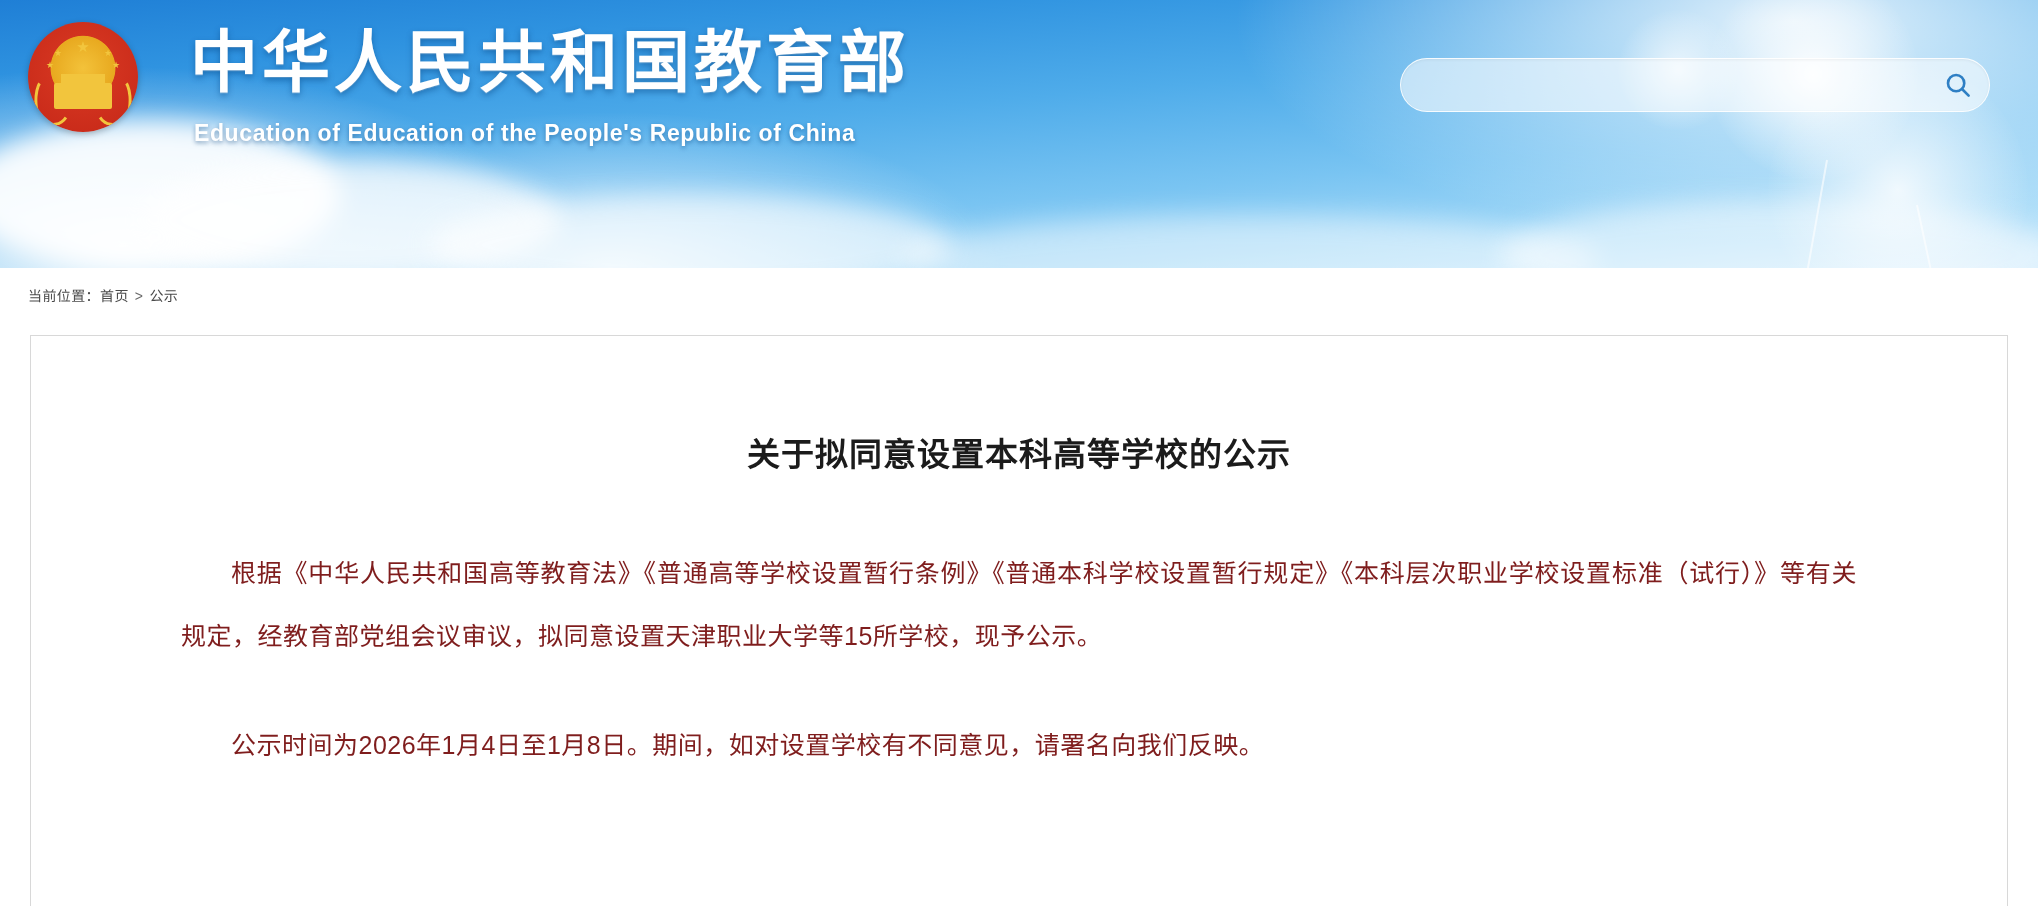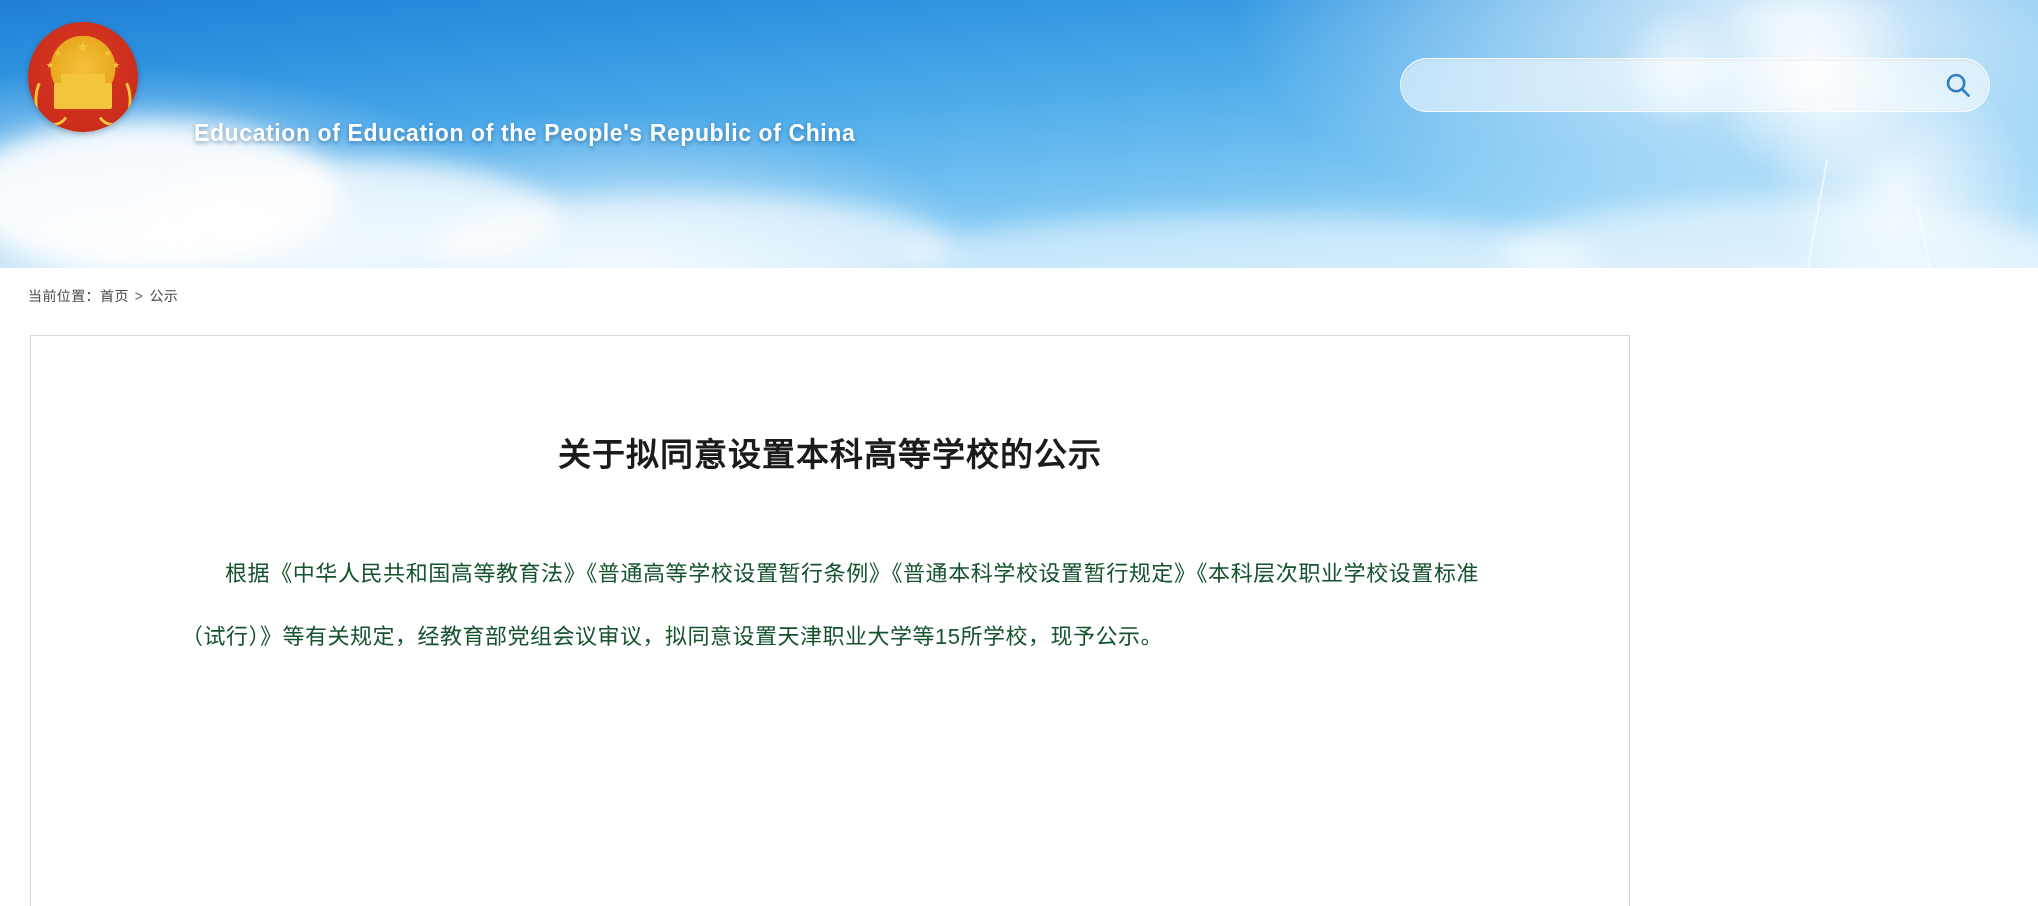--- a/index.html
+++ b/index.html
@@ -166,43 +166,43 @@
     color: #4a4a4a;
     letter-spacing: 0.4px;
   }
   .breadcrumb .crumb-link { color: #4a4a4a; text-decoration: none; cursor: pointer; }
   .breadcrumb .sep { margin: 0 6px; color: #6a6a6a; }
 
   
   .content-card {
     position: absolute;
     left: 30px; top: 335px;
-    width: 1600px;
+    width: 1978px;
     min-height: 571px;
     background: #ffffff;
     border: 1px solid #d8d8d8;
     border-bottom: none;
   }
   .doc-title {
     margin: 0;
     padding-top: 92px;
     text-align: center;
     font-size: 33px;
     font-weight: 700;
     color: #1b1b1b;
     letter-spacing: 1px;
   }
   .doc-body {
     padding: 0 150px;
     margin-top: 66px;
   }
   .doc-para {
-    font-size: 22px;
+    font-size: 25px;
     line-height: 63px;
-    color: #14532d;
+    color: #7f1d1d;
     text-indent: 2em;
     margin: 0 0 46px 0;
     letter-spacing: 0.5px;
     text-align: justify;
   }
 </style>
 </head>
 <body>
 
 <div class="header">
@@ -225,20 +225,21 @@
       <span class="ministar ms1">★</span>
       <span class="ministar ms2">★</span>
       <span class="ministar ms3">★</span>
       <span class="ministar ms4">★</span>
       <div class="wheat-l"></div>
       <div class="wheat-r"></div>
       <div class="gate"></div>
     </div>
   </div>
 
+  <div class="site-title">中华人民共和国教育部</div>
   <div class="site-subtitle">Education of Education of the People's Republic of China</div>
 
   <div class="search-box">
     <input class="search-input" type="text" value="" placeholder="" style="">
     <button class="search-btn">
       <svg width="30" height="30" viewBox="0 0 24 24" fill="none" stroke="#2e7fc4" stroke-width="2.1" stroke-linecap="round">
         <circle cx="10.5" cy="10.5" r="6.5"></circle>
         <line x1="15.4" y1="15.4" x2="20.5" y2="20.5"></line>
       </svg>
     </button>
@@ -246,14 +247,15 @@
 </div>
 
 <div class="breadcrumb">
   <span>当前位置：</span><span class="crumb-link">首页</span><span class="sep">&gt;</span><span class="crumb-link">公示</span>
 </div>
 
 <div class="content-card">
   <h1 class="doc-title">关于拟同意设置本科高等学校的公示</h1>
   <div class="doc-body">
     <p class="doc-para">根据《中华人民共和国高等教育法》《普通高等学校设置暂行条例》《普通本科学校设置暂行规定》《本科层次职业学校设置标准（试行）》等有关规定，经教育部党组会议审议，拟同意设置天津职业大学等15所学校，现予公示。</p>
+    <p class="doc-para">公示时间为2026年1月4日至1月8日。期间，如对设置学校有不同意见，请署名向我们反映。</p>
   </div>
 </div>
 
 </body></html>

